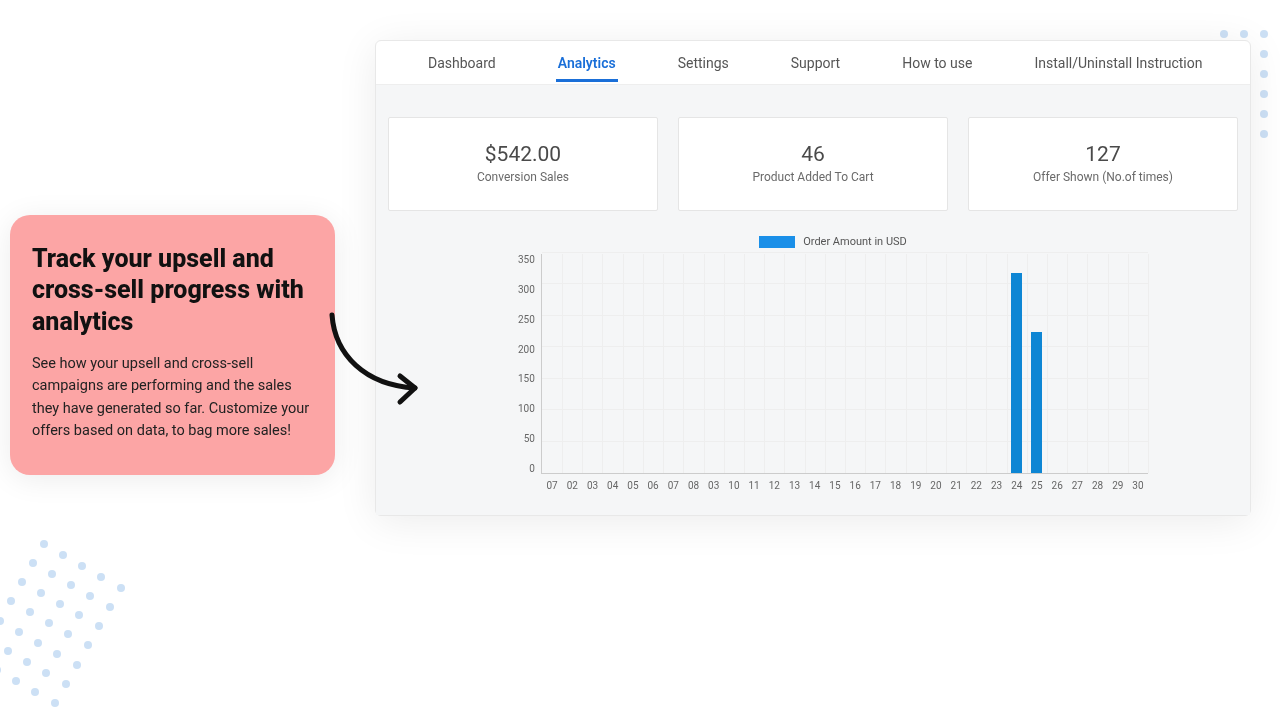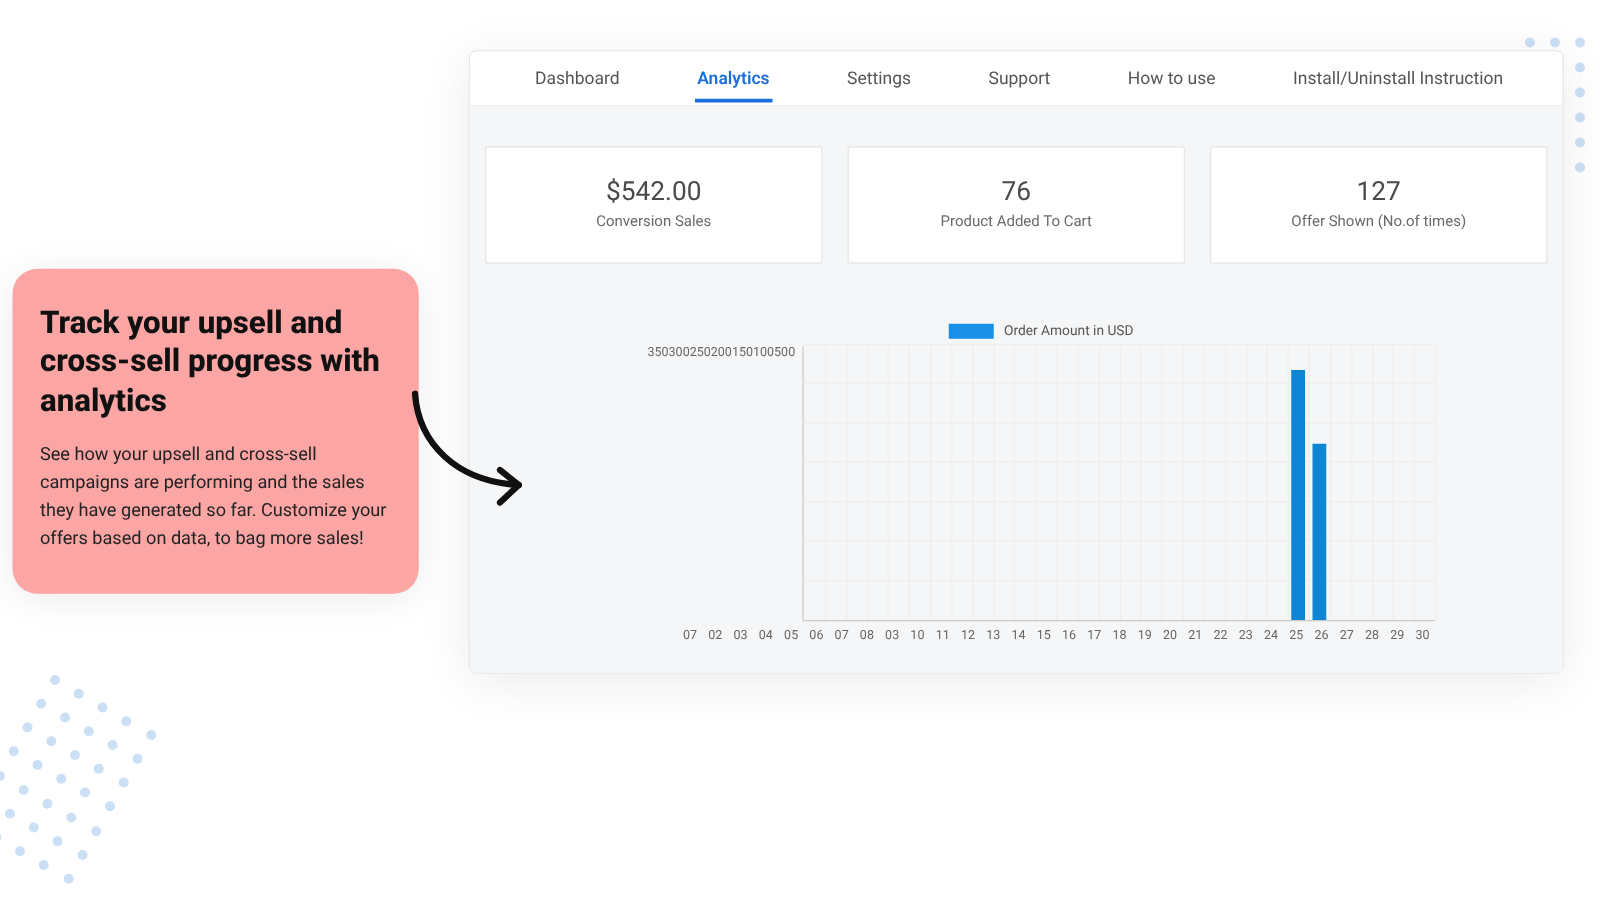--- a/index.html
+++ b/index.html
@@ -96,25 +96,25 @@
       background: #fff;
       border: 1px solid #e5e5e5;
       border-radius: 2px;
       padding: 24px 10px 26px 10px;
       text-align: center;
     }
     .stat-val { font-size: 21px; font-weight: 400; color: #4a4a4a; }
     .stat-label { font-size: 12px; color: #6a6a6a; margin-top: 4px; }
     .stat-sub { font-size: 9px; color: #8a8a8a; margin-top: 2px; }
 
-    .chart-area { margin-top: 47px; padding: 0 90px 0 130px; position: relative; }
+    .chart-area { margin-top: 24px; padding: 0 90px 0 130px; position: relative; }
     .legend { display: flex; justify-content: center; align-items: center; gap: 8px; font-size: 11px; color: #555; margin-bottom: 6px; }
     .legend-swatch { width: 36px; height: 12px; background: #1a8fe8; }
     .plot-wrap { display: flex; }
-    .yaxis { display: flex; flex-direction: row; justify-content: space-between; padding-right: 6px; font-size: 10px; color: #666; }
+    .yaxis { display: flex; flex-direction: column; justify-content: space-between; align-items: flex-end; padding-right: 6px; font-size: 10px; color: #666; }
     .plot { position: relative; flex: 1; height: 220px; border-left: 1px solid #ccc; border-bottom: 1px solid #ccc; }
     .grid-h { position: absolute; left: 0; right: 0; border-top: 1px solid #eee; }
     .grid-v { position: absolute; top: 0; bottom: 0; border-left: 1px solid #eee; }
     .bar { position: absolute; bottom: 0; background: #0e86d4; width: 11px; }
     .xaxis { display: flex; padding-left: 0; margin-top: 6px; font-size: 10px; color: #666; }
     .xtick { flex: 1; text-align: center; }
   </style>
 </head>
 <body>
 
@@ -194,21 +194,21 @@
     <div class="tab">Install/Uninstall Instruction</div>
   </div>
   <div class="app-body">
 
     <div class="stats-row">
       <div class="stat-card">
         <div class="stat-val">$542.00</div>
         <div class="stat-label">Conversion Sales</div>
       </div>
       <div class="stat-card">
-        <div class="stat-val">76</div>
+        <div class="stat-val">46</div>
         <div class="stat-label">Product Added To Cart</div>
       </div>
       <div class="stat-card">
         <div class="stat-val">127</div>
         <div class="stat-label">Offer Shown (No.of times)</div>
       </div>
     </div>
 
     <div class="chart-area">
       <div class="legend">

